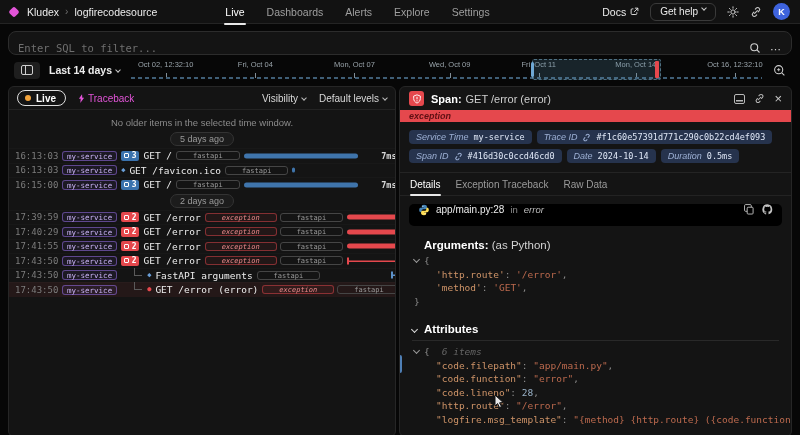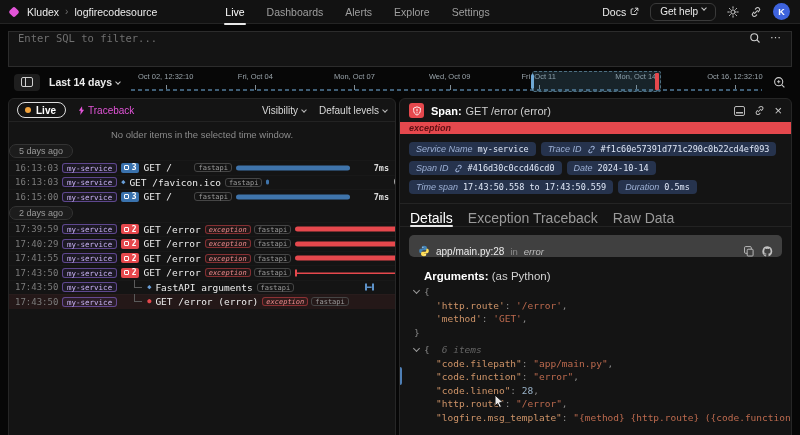--- a/index.html
+++ b/index.html
@@ -18,21 +18,21 @@
   .nav-tab{font-size:10.5px;color:#9f9f9f;padding:5px 1px;position:relative;cursor:pointer}
   .nav-tab.active{color:#fff}
   .nav-tab.active::after{content:"";position:absolute;left:0;right:0;bottom:-2px;height:2px;background:#e8e8e8;border-radius:1px}
   .nav-right{margin-left:auto;display:flex;align-items:center;gap:11px}
   .docs-link{display:flex;align-items:center;gap:4px;font-size:10.5px;color:#ececec}
   .get-help{border:1px solid #3a3a3a;border-radius:6px;padding:2.5px 9px;font-size:10px;color:#ececec;display:flex;align-items:flex-start}
   .icon-btn{color:#c9c9c9;display:flex;align-items:center}
   .avatar{width:17px;height:17px;border-radius:50%;background:#3e63dd;color:#fff;font-size:9px;font-weight:700;display:flex;align-items:center;justify-content:center}
 
   
-  .filter-bar{margin:7px 8px 0;height:36px;background:#141414;border:1px solid #2c2c2c;border-radius:0;display:flex;align-items:flex-start;padding:0 9px;gap:9px}
+  .filter-bar{margin:7px 8px 0;height:24px;background:#141414;border:1px solid #2c2c2c;border-radius:8px;display:flex;align-items:flex-end;padding:0 9px;gap:9px}
   .sql-input{flex:1;background:none;border:none;outline:none;color:#bdbdbd;font:10.5px "DejaVu Sans Mono",monospace}
   .sql-input::placeholder{color:#6f6f6f}
   .more-glyph{color:#cfcfcf;font-size:11px;letter-spacing:1px;line-height:10px}
 
   
   .tl-bar{margin:4px 8px 0;height:22px;display:flex;align-items:center;gap:9px;padding:0 6px}
   .tl-toggle{width:26px;height:17px;background:#1e1e1e;border-radius:4px;display:flex;align-items:center;justify-content:center}
   .tl-range{font-size:10.5px;color:#ececec;font-weight:700;display:flex;align-items:center;white-space:nowrap;cursor:pointer}
   .tl-track{flex:1;height:22px;position:relative;margin:0 2px}
   .tl-track::after{content:"";position:absolute;left:0;right:0;bottom:2px;height:2px;background:repeating-linear-gradient(90deg,#3f5e76 0 4px,transparent 4px 7px)}
@@ -50,37 +50,37 @@
 
   
   .lp-header{height:23px;border-bottom:1px solid #232323;display:flex;align-items:center;gap:12px;padding:0 8px;flex:none}
   .live-pill{display:flex;align-items:center;gap:5px;border:1px solid #dedede;border-radius:999px;padding:1.5px 9px 1.5px 7px;font-size:10px;font-weight:700;color:#fff;cursor:pointer}
   .live-dot{width:6px;height:6px;border-radius:50%;background:#f2a33c}
   .disconnect{color:#e254d8;font-size:10px;display:flex;align-items:center;gap:3px;cursor:pointer}
   .lp-header-right{margin-left:auto;display:flex;gap:13px}
   .lp-dd{font-size:10px;color:#d8d8d8;cursor:pointer}
   .lp-body{flex:1;font-family:"DejaVu Sans Mono",monospace;padding-top:3px}
   .empty-msg{text-align:center;font-family:"Liberation Sans",sans-serif;font-size:9.5px;color:#8b8b8b;padding:4px 0 2px}
-  .divider-row{display:flex;justify-content:flex-start;padding:2px 0}
+  .divider-row{display:flex;justify-content:center;padding:2px 0}
   .divider-pill{background:#1c1c1c;border:1px solid #333;border-radius:999px;padding:1px 9px;font-family:"Liberation Sans",sans-serif;font-size:9px;color:#9a9a9a}
   .trace-row{height:14.5px;display:flex;align-items:center;padding:0 6px;gap:4px;border-top:1px solid rgba(255,255,255,.02)}
   .trace-row.selected{background:rgba(229,72,77,.08)}
   .t-time{color:#7c7c7c;font-size:9px;width:43px;flex:none}
   .t-service{border:1px solid rgba(150,110,230,.55);background:rgba(130,90,225,.08);color:#c7b1f2;border-radius:3px;font-size:7.5px;padding:0 4px;height:10px;line-height:9px;flex:none}
   .t-badge{display:inline-flex;align-items:center;gap:2.5px;border-radius:2px;color:#fff;font-size:8px;font-weight:700;padding:0 3px;height:10px;flex:none}
   .t-badge .sq{width:5px;height:5px;border:1px solid #fff;border-radius:1px}
   .t-badge.blue{background:#3a72ad}
   .t-badge.red{background:#e5484d}
   .tree{width:8px;height:8px;border-left:1px solid #5a5a5a;border-bottom:1px solid #5a5a5a;margin:0 1px 7px 13px;flex:none}
   .lvl-ico{font-size:7px;flex:none;line-height:1}
   .lvl-ico.diamond{color:#6a9fd8}
   .lvl-ico.dot{color:#e5484d}
   .t-label{color:#ededed;font-size:9.5px;font-weight:400;white-space:nowrap}
   .row-tags{display:flex;gap:3px;margin-left:auto;flex:none}
-  .t-tag{border-radius:3px;font-size:7px;padding:0 3px;height:9px;line-height:8px;font-style:italic}
+  .t-tag{border-radius:3px;font-size:7px;padding:0 16px;height:9px;line-height:8px;font-style:italic}
   .t-tag.exception{border:1px solid rgba(229,72,77,.5);background:rgba(229,72,77,.07);color:#ef8b8d}
   .t-tag.fastapi{border:1px solid #454545;color:#9c9c9c;font-style:normal}
   .bar-track{position:relative;width:118px;height:12px;flex:none}
   .bar{position:absolute;top:50%;transform:translateY(-50%)}
   .bar.solid{height:5px;border-radius:3px}
   .bar.solid.blue{background:#3f74ab}
   .bar.solid.red{background:#e5484d}
   .bar.ibeam{height:7px;border-left:2px solid;border-right:2px solid;background-position:center;background-repeat:no-repeat;background-size:100% 1.5px}
   .bar.ibeam.red{border-color:#e5484d;background-image:linear-gradient(#e5484d,#e5484d)}
   .bar.ibeam.blue{border-color:#5d92c9;background-image:linear-gradient(#5d92c9,#5d92c9)}
@@ -93,24 +93,24 @@
   .rp-title b{color:#fff;margin-right:4px}
   .rp-hicons{margin-left:auto;display:flex;align-items:center;gap:9px;color:#b9b9b9}
   .close-x{font-size:13px;line-height:10px;color:#c9c9c9}
   .banner{background:#e5484d;color:#5e0f13;font-size:9px;font-style:italic;font-weight:700;padding:1px 9px;flex:none}
   .meta{display:flex;flex-wrap:wrap;gap:5px;padding:8px 9px 9px;border-bottom:1px solid #242424;flex:none}
   .meta-badge{background:#26334d;border-radius:4px;padding:2px 7px;display:flex;align-items:center;gap:5px}
   .meta-label{font-size:9px;font-style:italic;color:#9db0d4}
   .meta-value{font-size:8.5px;color:#dfe7f6;font-family:"DejaVu Sans Mono",monospace}
   .meta-link{color:#9db0d4;display:flex}
   .rp-tabs{display:flex;gap:15px;padding:6px 10px 0;border-bottom:1px solid #232323;flex:none}
-  .rp-tab{font-size:14px;color:#9a9a9a;position:relative;cursor:pointer}
+  .rp-tab{font-size:10px;color:#9a9a9a;padding-bottom:5px;position:relative;cursor:pointer}
   .rp-tab.active{color:#fff}
   .rp-tab.active::after{content:"";position:absolute;left:0;right:0;bottom:-1px;height:2px;background:#e8e8e8;border-radius:1px}
-  .loc-bar{margin:8px 9px 2px;background:#404040;border-radius:5px;height:22px;display:flex;align-items:flex-end;gap:6px;padding:0 9px;flex:none}
+  .loc-bar{margin:8px 9px 2px;background:#000000;border-radius:5px;height:22px;display:flex;align-items:flex-start;gap:6px;padding:0 9px;flex:none}
   .loc-file{font-size:10px;color:#ececec}
   .loc-in{font-size:9.5px;color:#8a8a8a}
   .loc-fn{font-size:9.5px;color:#bdbdbd;font-style:italic}
   .loc-icons{margin-left:auto;display:flex;gap:8px;color:#c3c3c3}
   .rp-content{padding:4px 12px;overflow:hidden}
   .sec-heading{font-size:11.5px;font-weight:700;color:#fff;margin:7px 12px 3px}
   .sec-heading .sub{font-weight:400;color:#d2d2d2}
   .codeblock{font-family:"DejaVu Sans Mono",monospace;font-size:9.5px;line-height:13.5px;color:#8a8a8a}
   .code-line{padding-left:24px;white-space:pre}
   .code-open,.code-close{padding-left:2px;white-space:pre}
@@ -405,21 +405,21 @@
             <path d="M6.2 3.6l1.1-1.1a2.3 2.3 0 0 1 3.3 3.3l-1.1 1.1"></path>
             <path d="M7.8 10.4l-1.1 1.1a2.3 2.3 0 0 1-3.3-3.3l1.1-1.1"></path>
             <path d="M5.4 8.6l3.2-3.2"></path>
           </svg>
         <span class="close-x">×</span>
       </span>
     </div>
     <div class="banner">exception</div>
     <div class="meta" id="meta-container">
         <span class="meta-badge">
-          <span class="meta-label">Service Name</span>
+          <span class="meta-label">Service Time</span>
           <span class="meta-value">my-service</span>
         </span>
         <span class="meta-badge">
           <span class="meta-label">Trace ID</span>
           <span class="meta-link">
             <svg width="9" height="9" viewBox="0 0 14 14" fill="none" stroke="currentColor" stroke-width="1.6" stroke-linecap="round">
               <path d="M6.2 3.6l1.1-1.1a2.3 2.3 0 0 1 3.3 3.3l-1.1 1.1"></path>
               <path d="M7.8 10.4l-1.1 1.1a2.3 2.3 0 0 1-3.3-3.3l1.1-1.1"></path>
             </svg>
           </span>
@@ -431,24 +431,20 @@
             <svg width="9" height="9" viewBox="0 0 14 14" fill="none" stroke="currentColor" stroke-width="1.6" stroke-linecap="round">
               <path d="M6.2 3.6l1.1-1.1a2.3 2.3 0 0 1 3.3 3.3l-1.1 1.1"></path>
               <path d="M7.8 10.4l-1.1 1.1a2.3 2.3 0 0 1-3.3-3.3l1.1-1.1"></path>
             </svg>
           </span>
           <span class="meta-value">#416d30c0ccd46cd0</span>
         </span>
         <span class="meta-badge">
           <span class="meta-label">Date</span>
           <span class="meta-value">2024-10-14</span>
-        </span>
-        <span class="meta-badge">
-          <span class="meta-label">Time span</span>
-          <span class="meta-value">17:43:50.558 to 17:43:50.559</span>
         </span>
         <span class="meta-badge">
           <span class="meta-label">Duration</span>
           <span class="meta-value">0.5ms</span>
         </span>
       </div>
     <div class="rp-tabs" id="detail-tabs">
         <span class="rp-tab active">Details</span>
         <span class="rp-tab">Exception Traceback</span>
         <span class="rp-tab">Raw Data</span>
@@ -474,20 +470,24 @@
       </span>
     </div>
     <div class="rp-content">
       <div class="sec-heading"><span>Arguments:</span> <span class="sub">(as Python)</span></div>
       <div class="codeblock" id="args-code">
           <div class="code-open"><span class="caret"></span><span class="tok-pun">{</span></div>
           <div class="code-line"><span class="tok-key">'http.route'</span><span class="tok-pun">: </span><span class="tok-str">'/error'</span><span class="tok-pun">,</span></div>
           <div class="code-line"><span class="tok-key">'method'</span><span class="tok-pun">: </span><span class="tok-str">'GET'</span><span class="tok-pun">,</span></div>
           <div class="code-close">}</div>
         </div>
+      <div class="attr-heading">
+          <span class="caret"></span>
+          <span>Attributes</span>
+        </div>
       <div class="codeblock" id="attrs-code" style="margin-top:4px">
           <div class="code-open"><span class="caret"></span><span class="tok-pun">{</span><span class="items-note">6 items</span></div>
           <div class="code-line"><span class="tok-key">"code.filepath"</span><span class="tok-pun">: </span><span class="tok-str">"app/main.py"</span><span class="tok-pun">,</span></div>
           <div class="code-line"><span class="tok-key">"code.function"</span><span class="tok-pun">: </span><span class="tok-str">"error"</span><span class="tok-pun">,</span></div>
           <div class="code-line"><span class="tok-key">"code.lineno"</span><span class="tok-pun">: </span><span class="tok-num">28</span><span class="tok-pun">,</span></div>
           <div class="code-line"><span class="tok-key">"http.route"</span><span class="tok-pun">: </span><span class="tok-str">"/error"</span><span class="tok-pun">,</span></div>
           <div class="code-line"><span class="tok-key">"logfire.msg_template"</span><span class="tok-pun">: </span><span class="tok-str">"{method} {http.route} ({code.function})"</span></div>
         </div>
     </div>
   </div>

